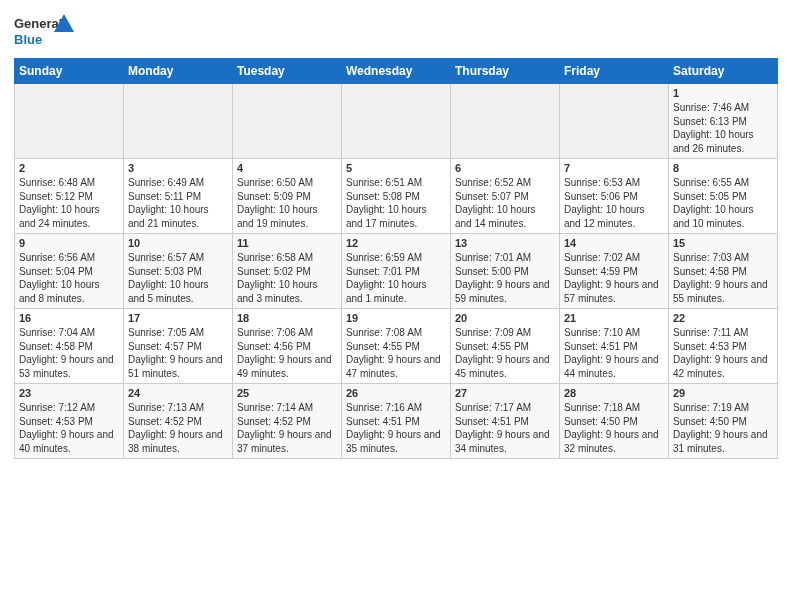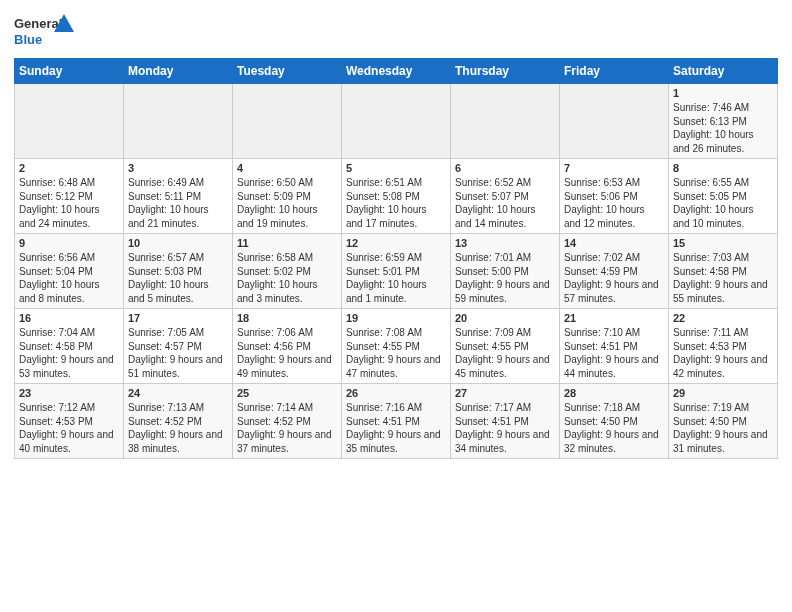--- a/index.html
+++ b/index.html
@@ -186,21 +186,21 @@
           </td>
           <td>
             <div class="day-number">11</div>
             <div class="day-info">Sunrise: 6:58 AM
 Sunset: 5:02 PM
 Daylight: 10 hours and 3 minutes.</div>
           </td>
           <td>
             <div class="day-number">12</div>
             <div class="day-info">Sunrise: 6:59 AM
-Sunset: 5:01 PM
+Sunset: 7:01 PM
 Daylight: 10 hours and 1 minute.</div>
           </td>
           <td>
             <div class="day-number">13</div>
             <div class="day-info">Sunrise: 7:01 AM
 Sunset: 5:00 PM
 Daylight: 9 hours and 59 minutes.</div>
           </td>
           <td>
             <div class="day-number">14</div>

